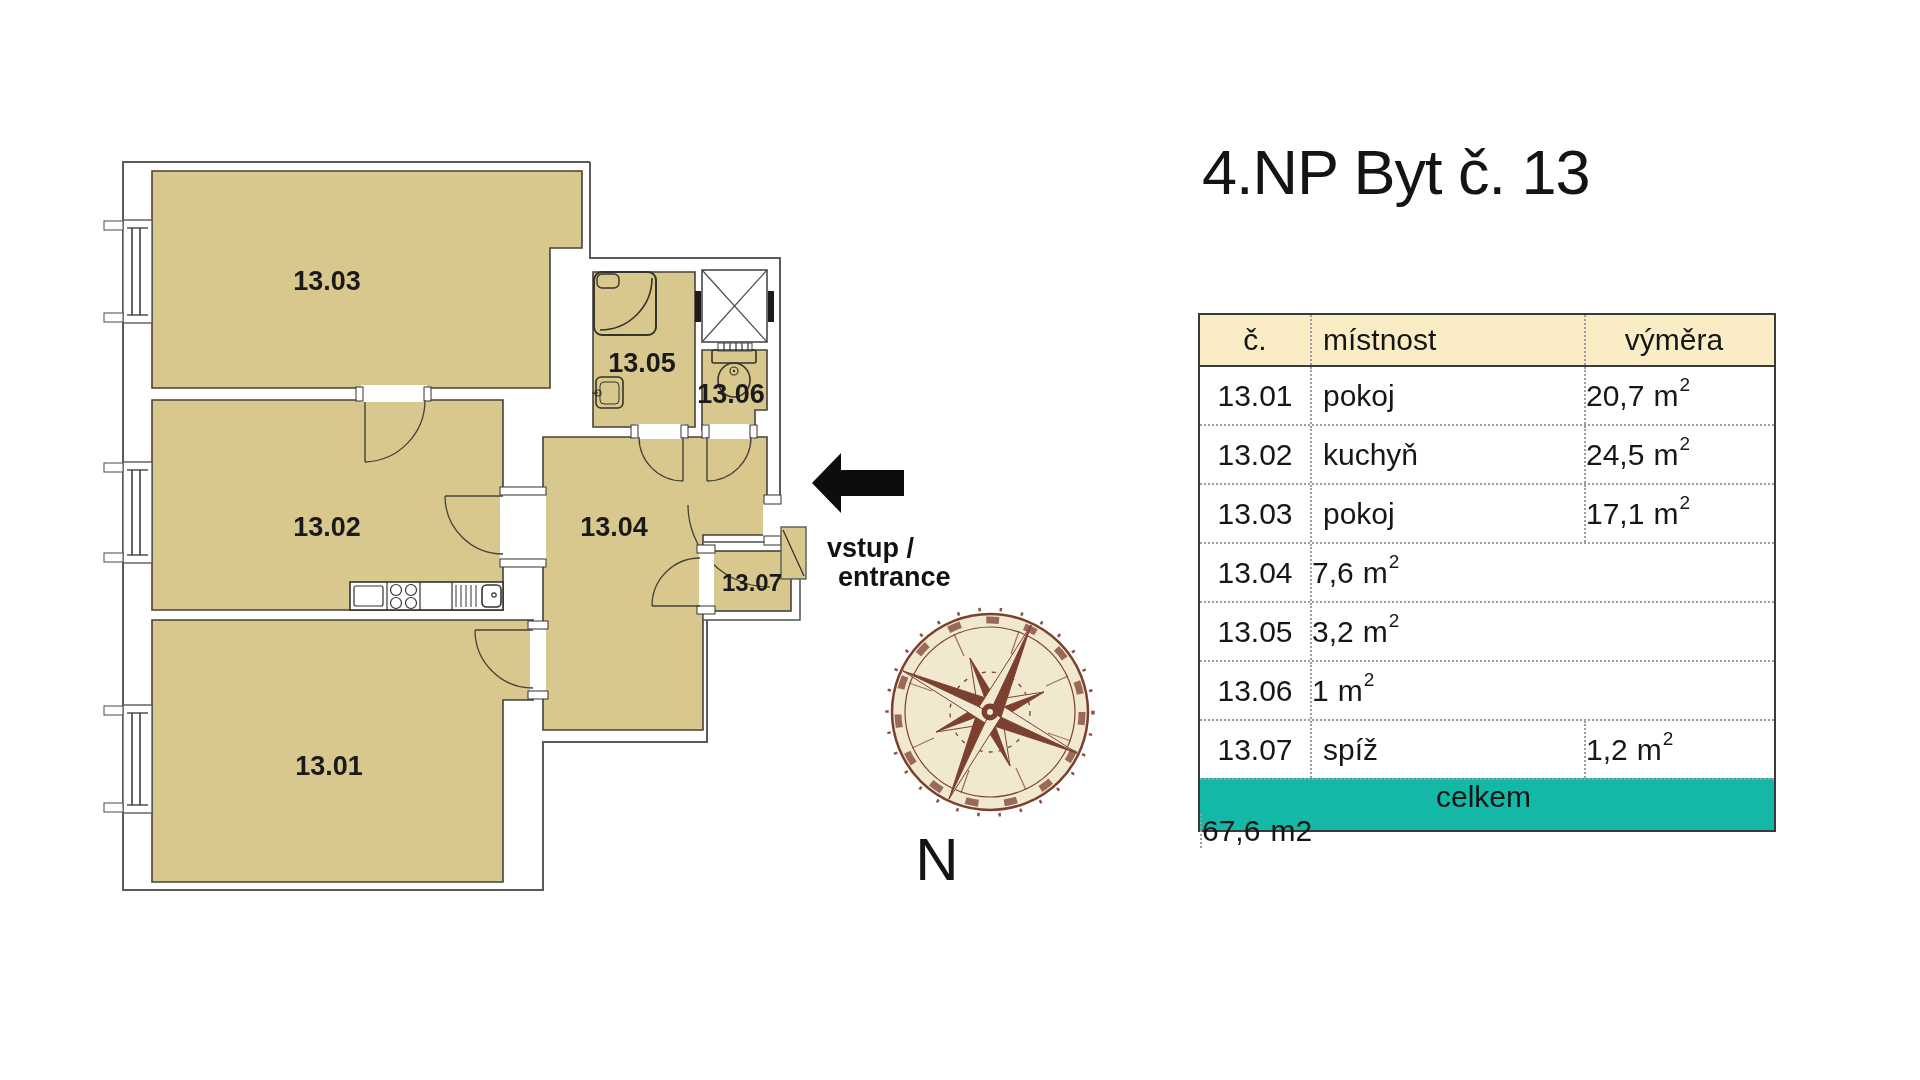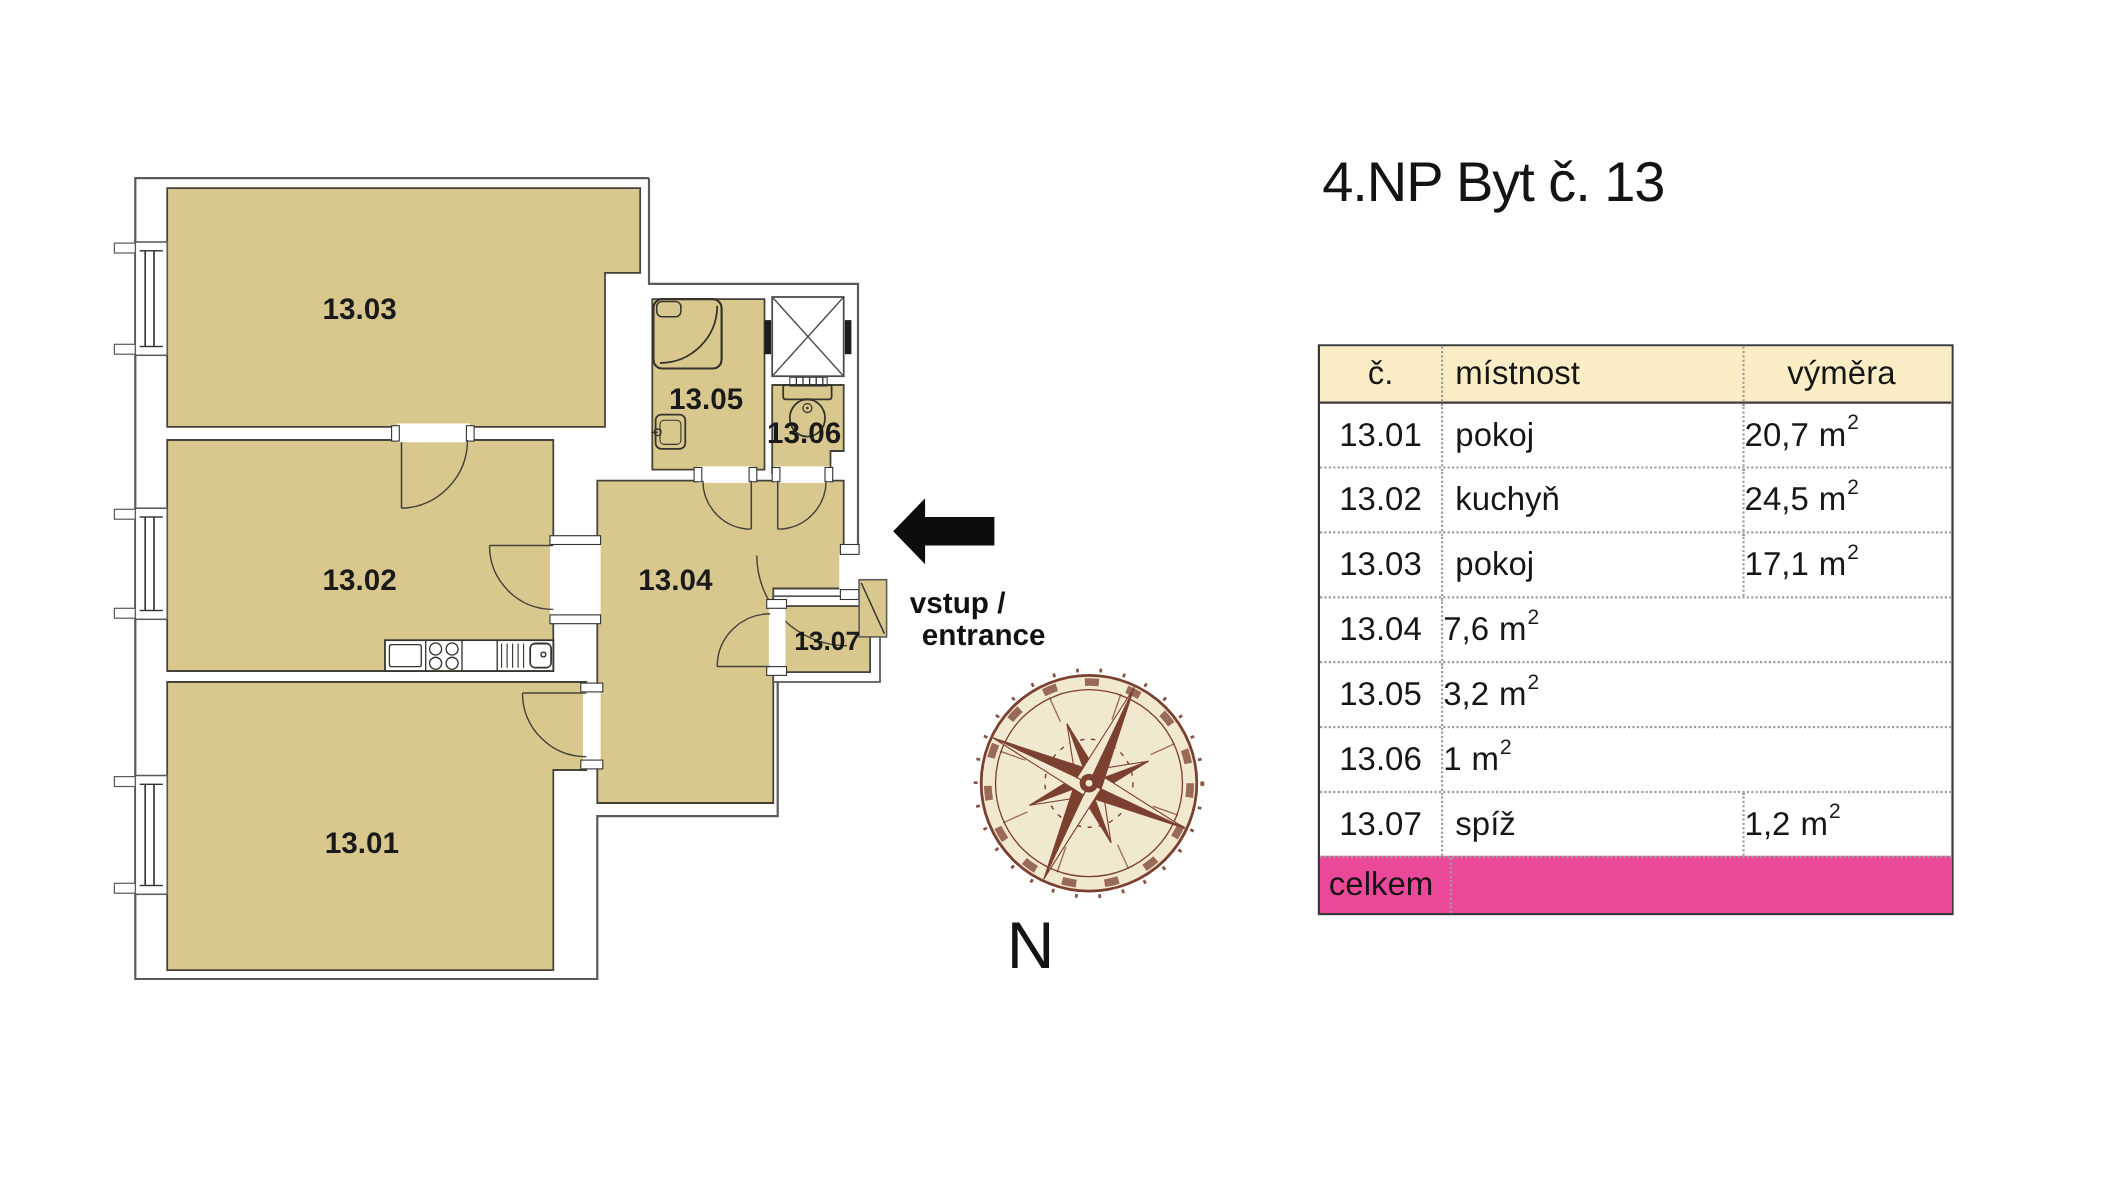--- a/index.html
+++ b/index.html
@@ -1,25 +1,25 @@
 <!DOCTYPE html>
 <html><head>
 <meta charset="utf-8">
 <style>
   html,body{margin:0;padding:0;background:#ffffff;}
   .stage{position:relative;width:1920px;height:1080px;background:#ffffff;
          font-family:"Liberation Sans",sans-serif;overflow:hidden;}
   .plan-svg{position:absolute;left:90px;top:130px;width:1030px;height:790px;}
-  .page-title{position:absolute;left:1202px;top:136px;font-size:51px;color:#141414;
+  .page-title{position:absolute;left:1202px;top:136px;font-size:63px;color:#141414;
               letter-spacing:-1px;white-space:nowrap;}
   .rtable{position:absolute;left:1198px;top:313px;width:574px;border:2px solid #3a3a3a;
           color:#161616;font-size:30px;background:#ffffff;}
   .trow{display:flex;align-items:center;height:57px;}
   .thead{height:50px;background:#faedc6;border-bottom:2px solid #3a3a3a;}
-  .tfoot{height:50px;background:#ec4899;border-top:2px dotted #9e9e9e;}
+  .tfoot{height:50px;background:#14b8a6;border-top:2px dotted #9e9e9e;flex-direction:column;}
   .data + .data{border-top:2px dotted #9e9e9e;}
   .c1{width:110px;flex:none;text-align:center;}
   .c2{width:274px;flex:none;align-self:stretch;display:flex;align-items:center;
       padding-left:11px;box-sizing:border-box;border-left:2px dotted #9e9e9e;}
   .c3{width:190px;flex:none;align-self:stretch;display:flex;align-items:center;
       padding-right:9px;box-sizing:border-box;
       border-left:2px dotted #9e9e9e;}
   .hc3{justify-content:center;padding-right:12px;}
   .mu{margin-left:9px;}
   .mu2{margin-left:10px;}
@@ -300,16 +300,20 @@
       <div class="c3">
           <span>1,2</span>
           <span class="mu">m</span>
           <span class="sup">2</span>
         </div>
     </div>
 
     <div class="trow tfoot">
       <div class="c1 fl">celkem</div>
       <div class="c2"></div>
+      <div class="c3">
+          <span>67,6</span>
+          <span class="mu2">m2</span>
+        </div>
     </div>
   </div>
 
 </div>
 
 </body></html>

